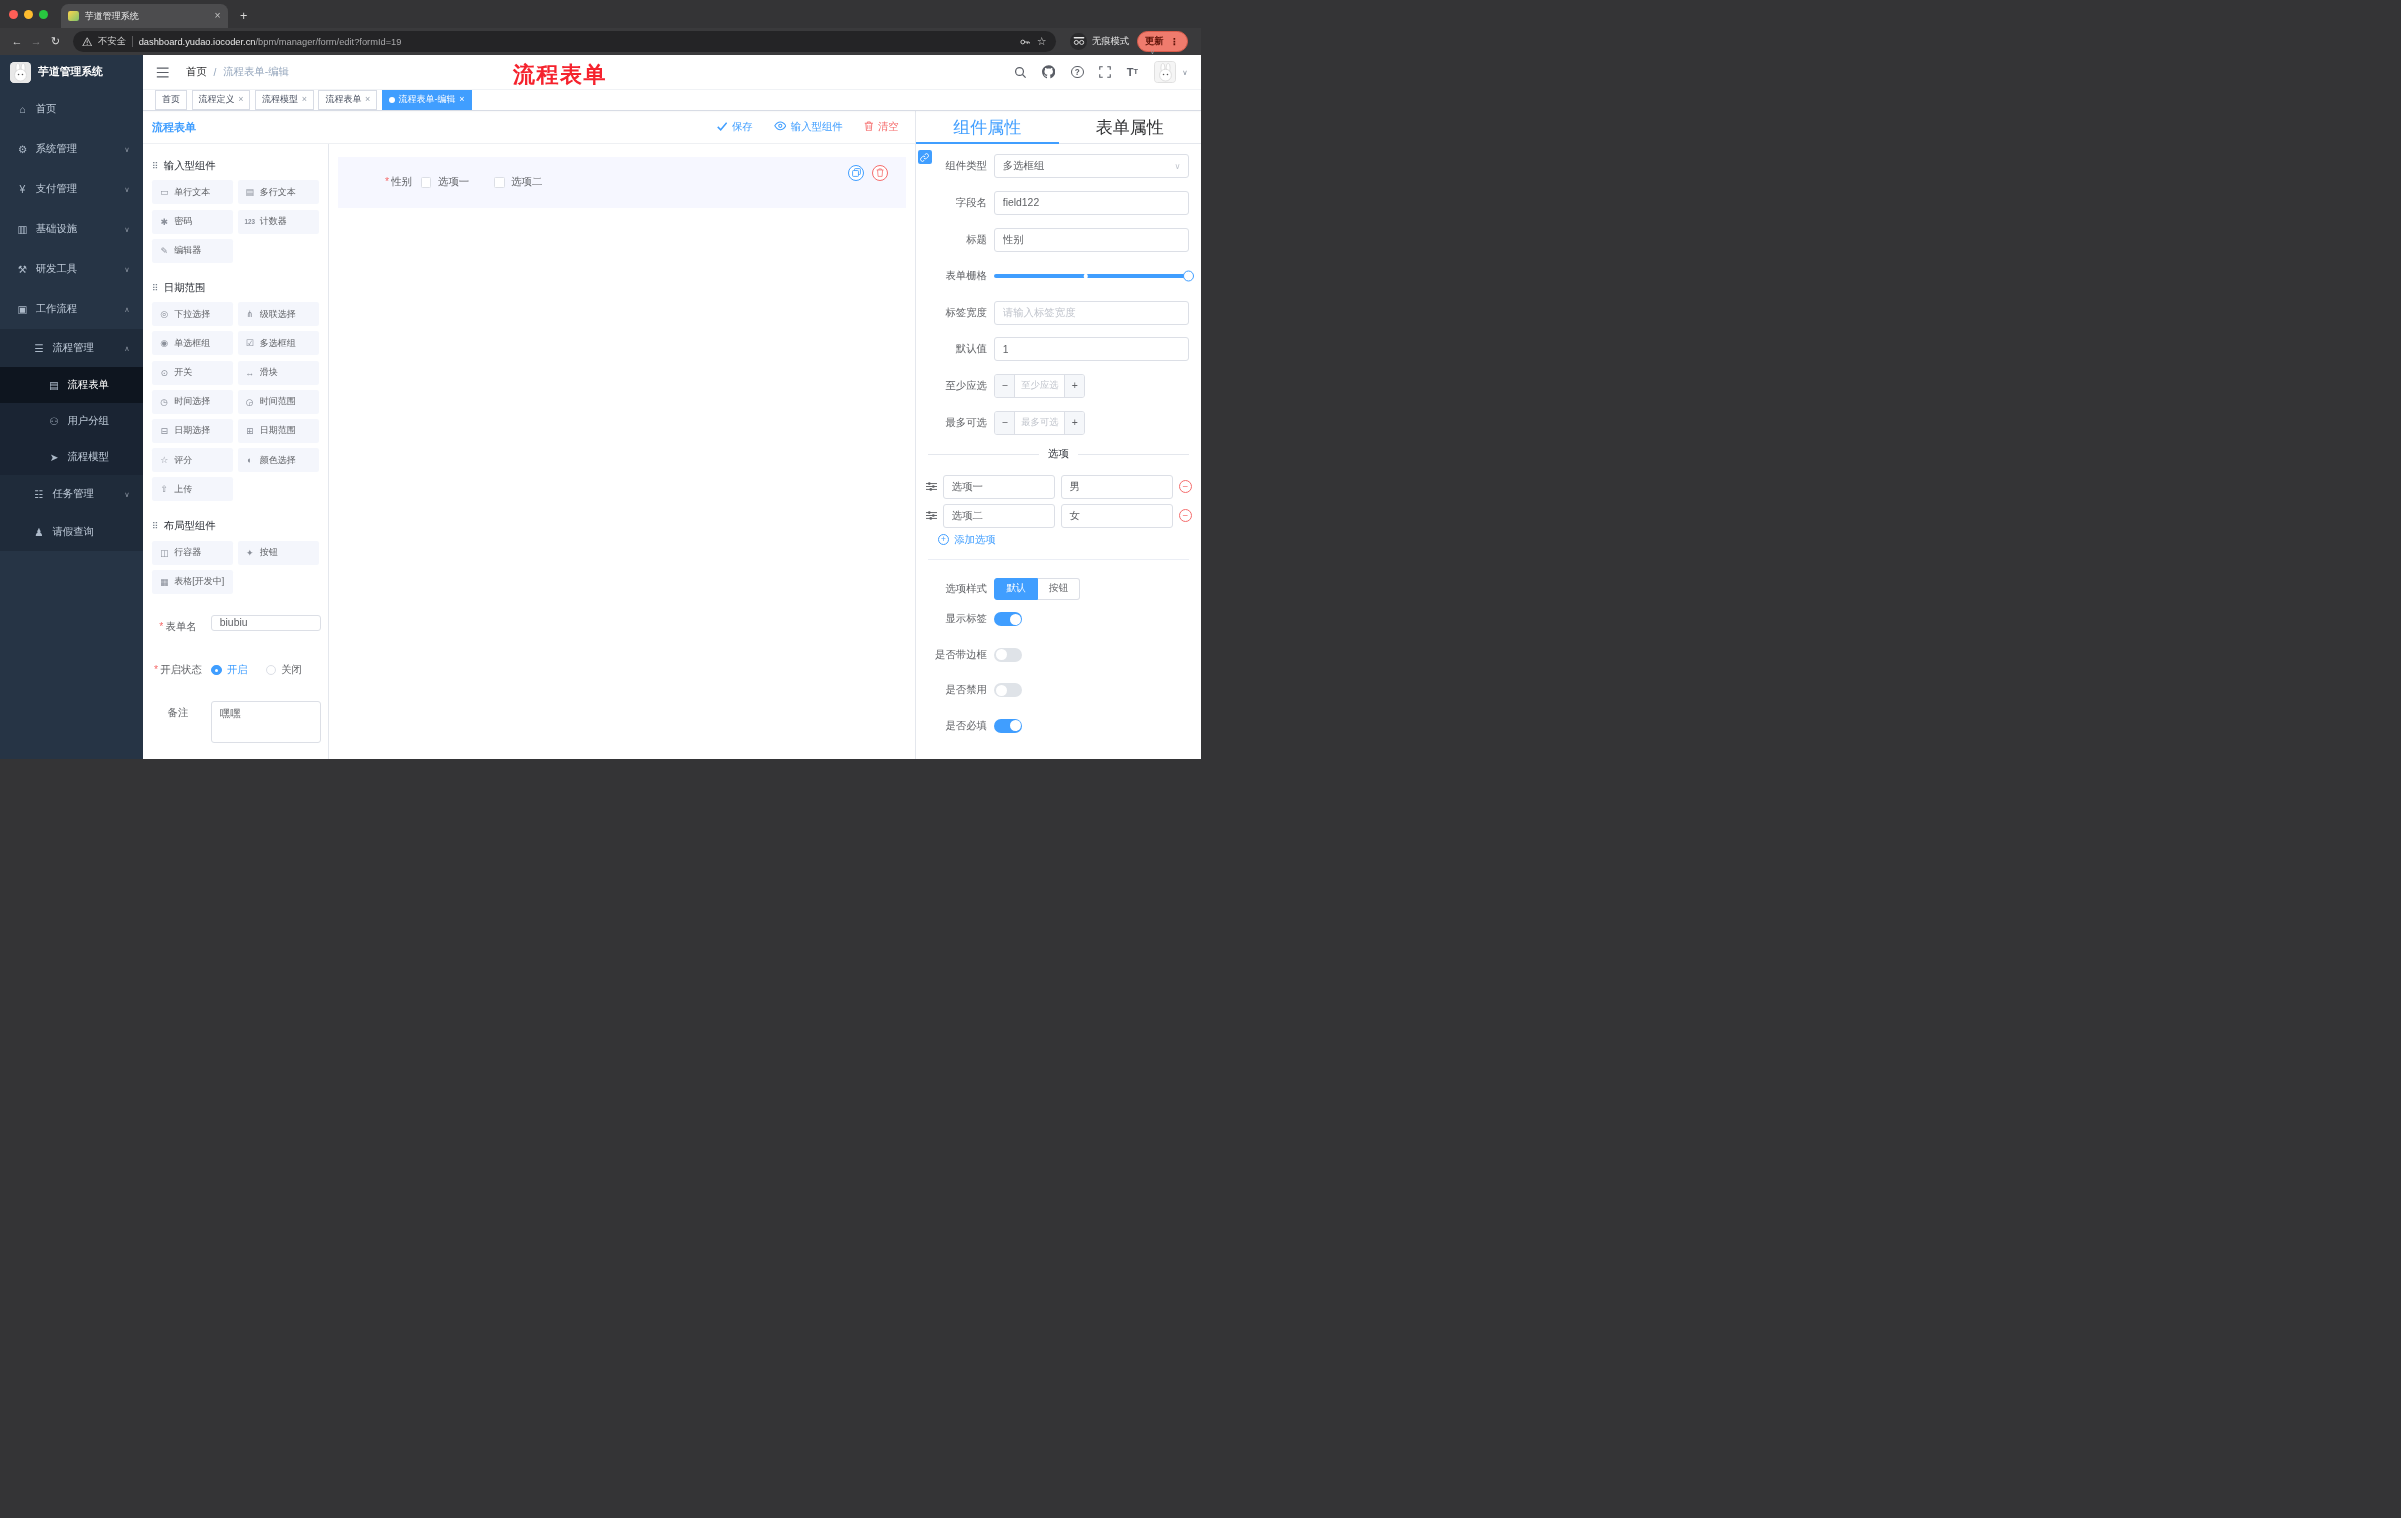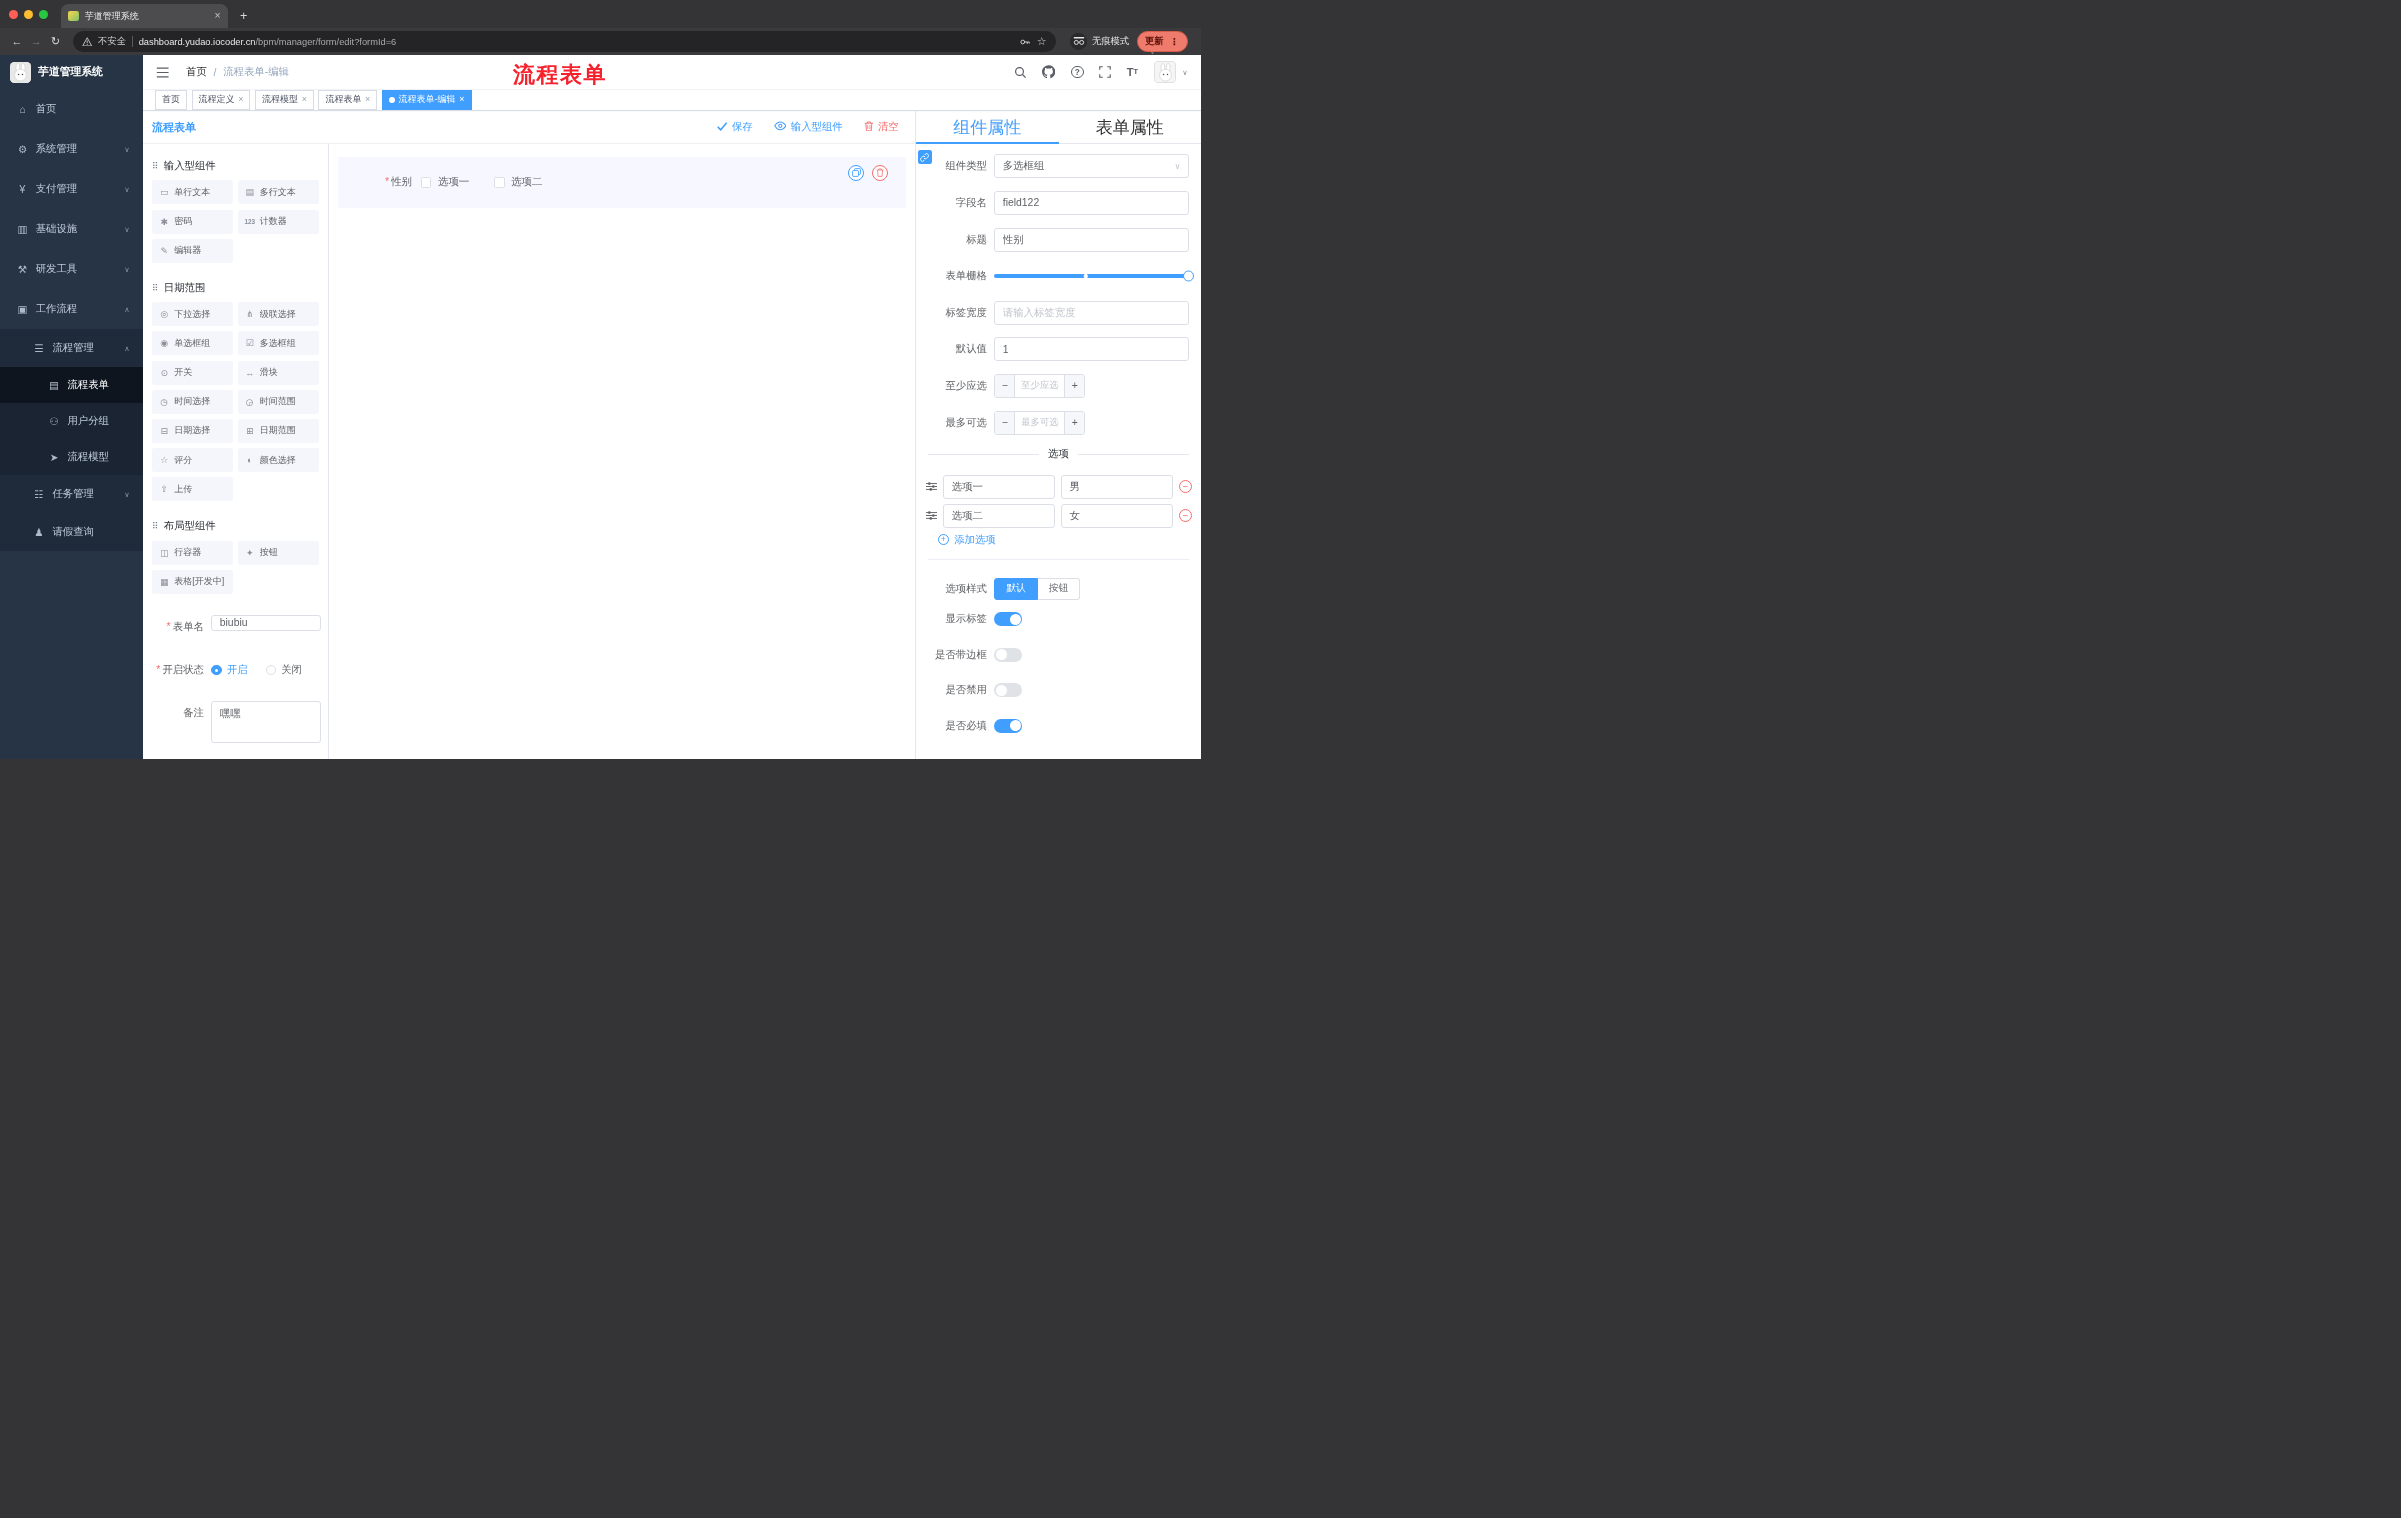--- a/index.html
+++ b/index.html
@@ -89,21 +89,21 @@
   
   .components{width:186px;flex:none;border-right:0.7px solid #e4e7ed;padding:6px 7.4px 0 9px;overflow:hidden}
   .group-title{display:flex;align-items:center;gap:5.2px;font-size:10.4px;color:#2b2f36;margin:9px 0 7.4px}
   .gicon{font-size:9px;color:#77808c}
   .comp-grid{display:flex;flex-wrap:wrap;gap:5.2px 4.5px}
   .comp{width:81px;height:24px;display:flex;align-items:center;gap:4.5px;padding:0 6.7px;background:#f4f6fc;border-radius:2.2px;font-size:9px;color:#606266;cursor:move}
   .cicon{width:11px;flex:none;text-align:center;font-size:9px;color:#8a8f99}
   .cicon.num{font-size:6.3px;font-weight:bold;letter-spacing:0}
   .meta-form{margin-top:21px}
   .meta-row{display:flex;align-items:flex-start;margin-bottom:19.3px}
-  .meta-label{width:52px;flex:none;text-align:right;margin-right:7.4px;font-size:10.4px;color:#606266;line-height:24px;white-space:nowrap}
+  .meta-label{width:52px;flex:none;text-align:center;margin-right:7.4px;font-size:10.4px;color:#606266;line-height:24px;white-space:nowrap}
   .req::before{content:"*";color:#f56c6c;margin-right:2.2px}
   .meta-input{width:110px;height:16px;border:0.7px solid #dcdfe6;border-radius:3px;padding:0 7.4px;font-size:10.4px;color:#606266;font-family:inherit}
   .meta-textarea{width:110px;height:42px;border:0.7px solid #dcdfe6;border-radius:3px;padding:4.5px 7.4px;font-size:10.4px;color:#606266;resize:none;font-family:inherit}
   .radio{display:inline-flex;align-items:center;gap:5.2px;margin-right:15px;font-size:10.4px;color:#606266;line-height:24px;cursor:pointer}
   .rdot{width:10.4px;height:10.4px;border:0.7px solid #dcdfe6;border-radius:50%;background:#fff;position:relative;flex:none}
   .radio.checked .rdot{border-color:#409eff;background:#409eff}
   .radio.checked .rdot::after{content:"";position:absolute;left:3px;top:3px;width:3px;height:3px;border-radius:50%;background:#fff}
   .radio.checked .rlabel{color:#409eff}
 
   
@@ -189,21 +189,21 @@
       <div class="omnibox">
         <span class="omni-icon">
           <svg width="10.4" height="9.7" viewBox="0 0 14 13">
               <path d="M7 1 13 12H1z" fill="none" stroke="#cfcfcf" stroke-width="1.2"></path>
               <rect x="6.4" y="4.6" width="1.2" height="3.8" fill="#cfcfcf"></rect>
               <rect x="6.4" y="9.4" width="1.2" height="1.2" fill="#cfcfcf"></rect>
             </svg>
         </span>
         <span class="sec-label">不安全</span>
         <span class="div-v"></span>
-        <span class="url"><span class="url-host">dashboard.yudao.iocoder.cn</span><span class="url-path">/bpm/manager/form/edit?formId=6</span></span>
+        <span class="url"><span class="url-host">dashboard.yudao.iocoder.cn</span><span class="url-path">/bpm/manager/form/edit?formId=19</span></span>
         <span class="omni-spacer"></span>
         <span class="omni-icon">
           <svg width="12" height="12" viewBox="0 0 16 16">
               <circle cx="5" cy="8" r="2.5" fill="none" stroke="#cfcfcf" stroke-width="1.3"></circle>
               <path d="M7.5 8h6M11 8v2.5M13.7 8v2" stroke="#cfcfcf" stroke-width="1.3" fill="none"></path>
             </svg>
         </span>
         <span class="omni-icon star">☆</span>
       </div>
       <div class="incog">

